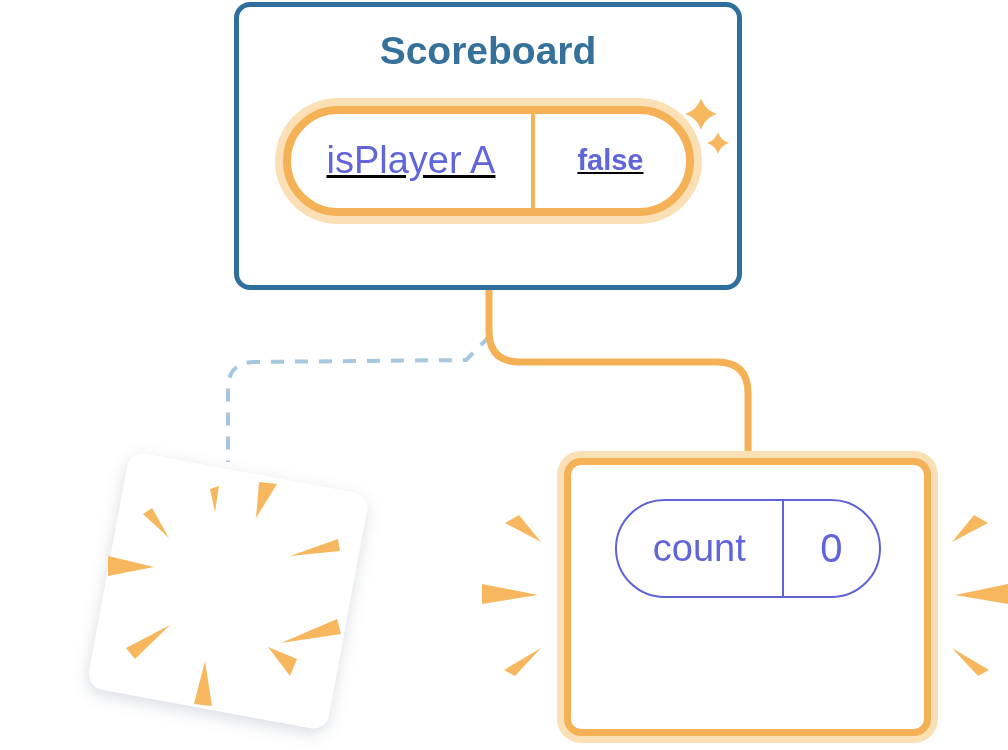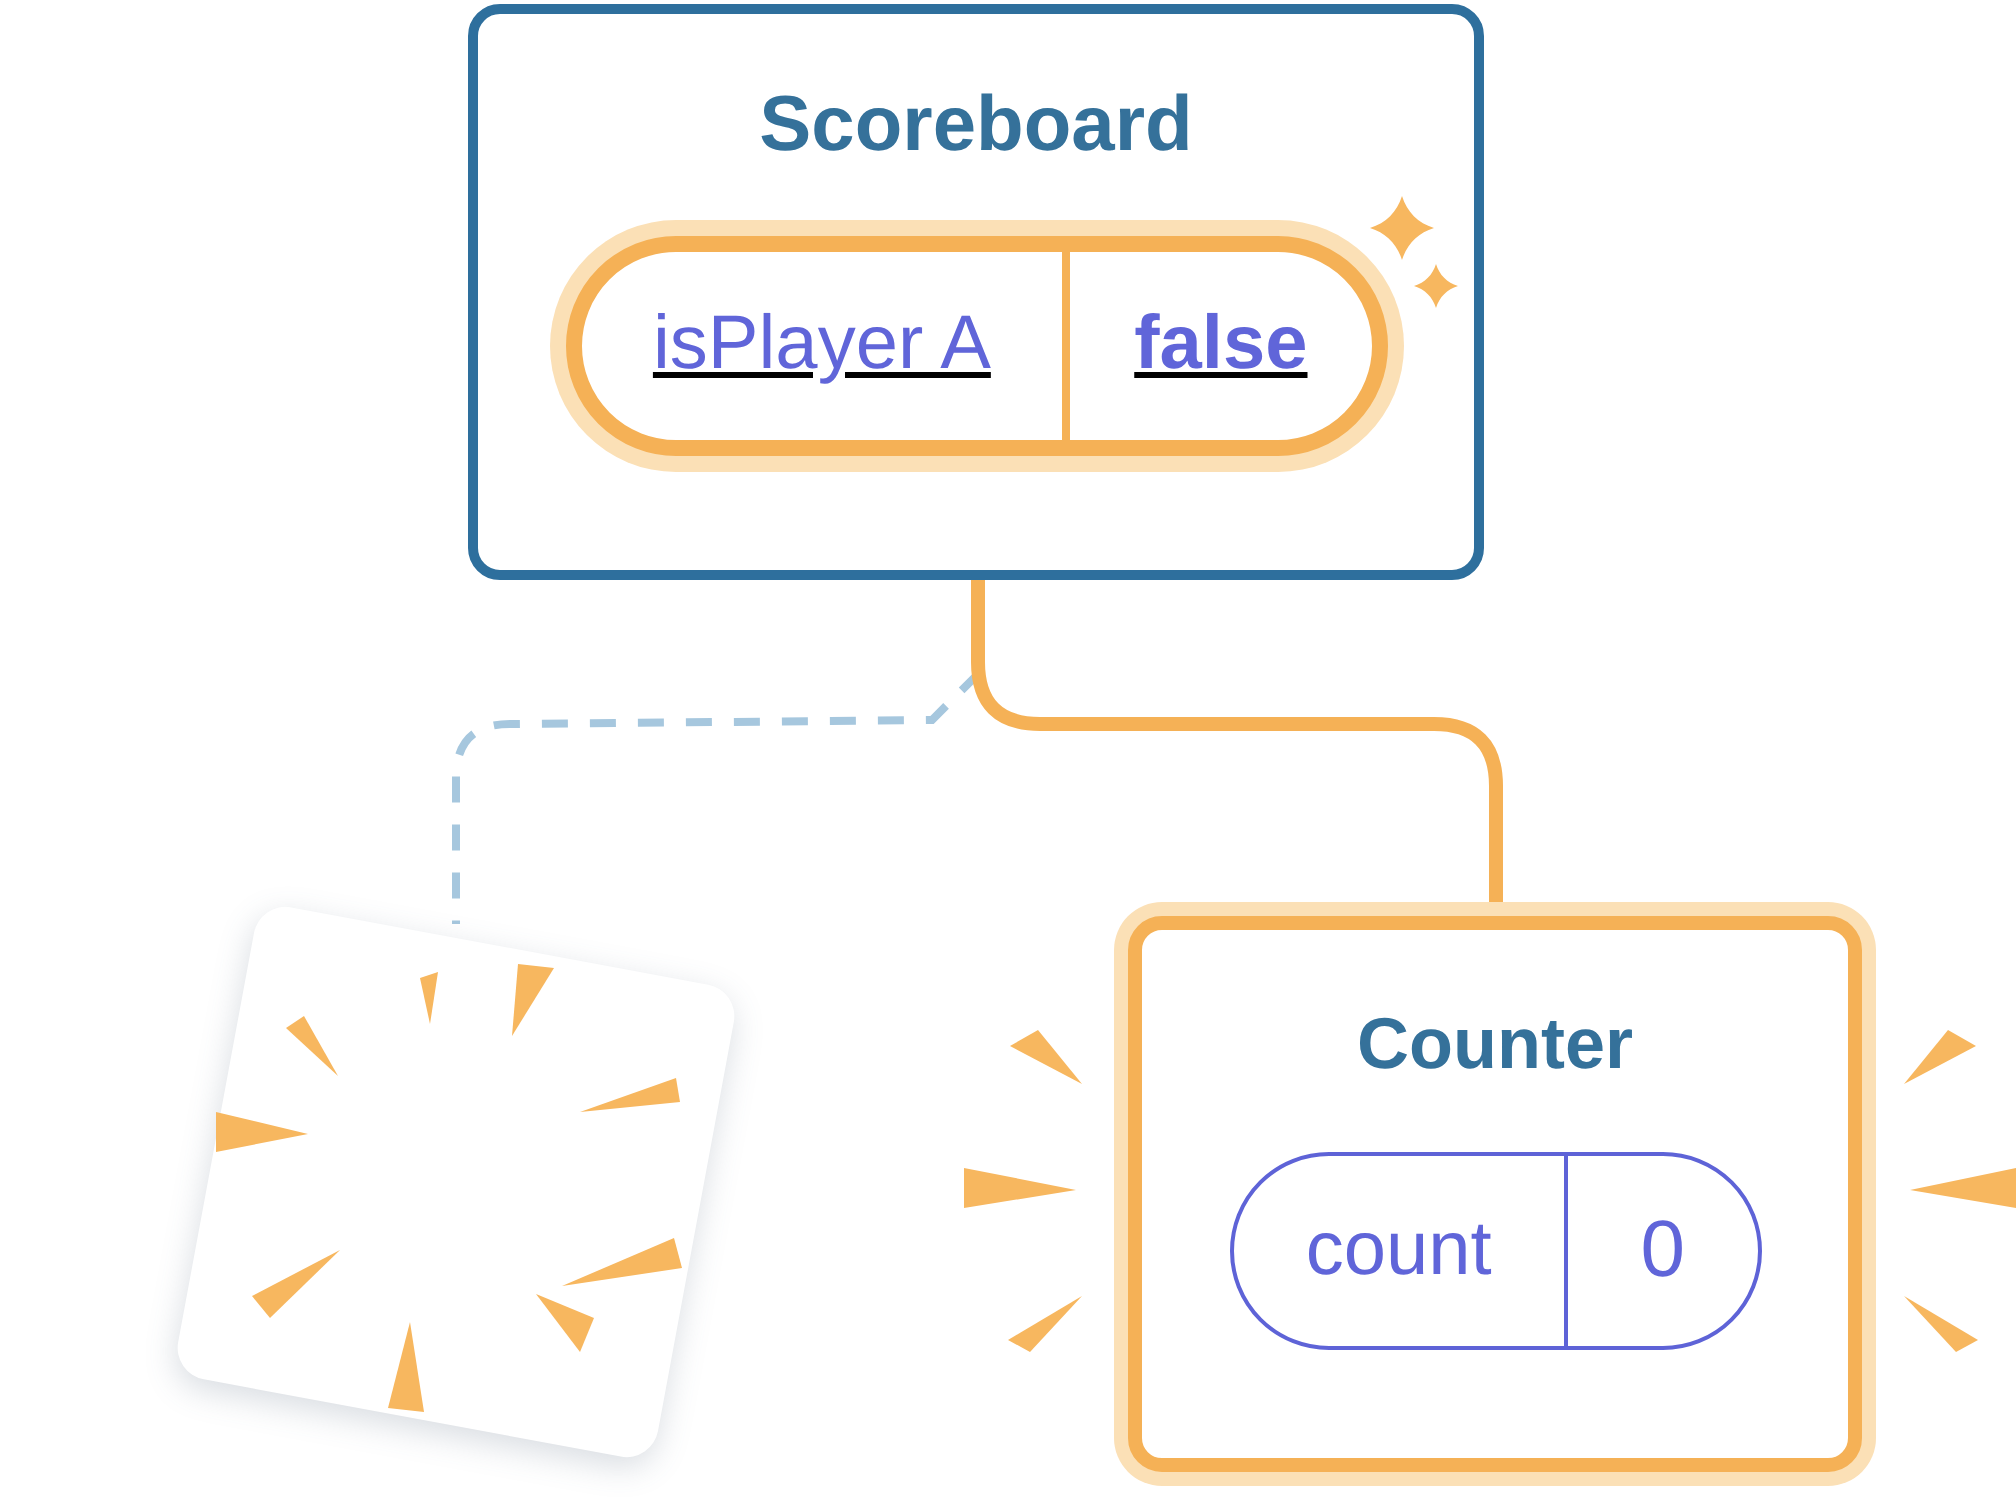--- a/index.html
+++ b/index.html
@@ -26,29 +26,29 @@
   .orange-link{stroke:var(--orange);stroke-width:7;fill:none;}
   .dashed-link{stroke:var(--dashed-line);stroke-width:4;fill:none;stroke-dasharray:13 11;}
   .burst{fill:var(--burst-orange);stroke:none;}
   .sparkle{fill:var(--burst-orange);stroke:none;}
 
   .card{position:absolute;background:var(--card-background);z-index:2;}
 
   
   .scoreboard{left:234px;top:2px;width:508px;height:288px;border:5px solid var(--blue-border);border-radius:16px;}
   .component-title{ text-align:center;color:var(--blue-text);font-weight:600;}
-  .scoreboard .component-title{margin-top:34px;font-size:39px;line-height:1.15;}
+  .scoreboard .component-title{margin-top:22px;font-size:39px;line-height:1.15;}
 
   
   .pill-halo{margin:24px auto 0;width:427px;height:126px;background:var(--orange-halo);border-radius:63px;padding:8px;}
   .pill-orange{width:100%;height:100%;background:var(--card-background);border:8px solid var(--orange);border-radius:55px;display:flex;overflow:hidden;text-decoration:underline;}
   .pill-orange .pill-key{flex:0 0 62%;display:flex;align-items:center;justify-content:center;
     font-size:38px;color:var(--purple-text);border-right:4px solid var(--orange);}
   .pill-orange .pill-value{flex:1;display:flex;align-items:center;justify-content:center;
-    font-size:38px;font-weight:700;color:var(--purple-text);}
+    font-size:29px;font-weight:700;color:var(--purple-text);}
 
   
   .counter-halo{position:absolute;left:557px;top:451px;width:381px;height:292px;background:var(--orange-halo);
     border-radius:24px;padding:7px;z-index:2;}
   .counter-inner{width:100%;height:100%;background:var(--card-background);border:7px solid var(--orange);border-radius:17px;}
   .counter-inner .component-title{margin-top:36px;font-size:36px;line-height:1.15;}
 
   
   .pill-purple{margin:34px auto 0;width:266px;height:99px;border:2px solid var(--purple-border);
     border-radius:52px;display:flex;overflow:hidden;background:var(--card-background);}
@@ -76,21 +76,20 @@
     <div class="pill-halo">
       <div class="pill-orange">
         <div class="pill-key">isPlayer A</div>
         <div class="pill-value">false</div>
       </div>
     </div>
   </div>
 
   <div class="counter-halo">
     <div class="counter-inner">
-      <div class="component-title">Counter</div>
       <div class="pill-purple">
         <div class="pill-key">count</div>
         <div class="pill-value">0</div>
       </div>
     </div>
   </div>
 
   <div class="card tilted"></div>
 
   <svg id="decoration-layer" class="layer" viewBox="0 0 1008 750">

